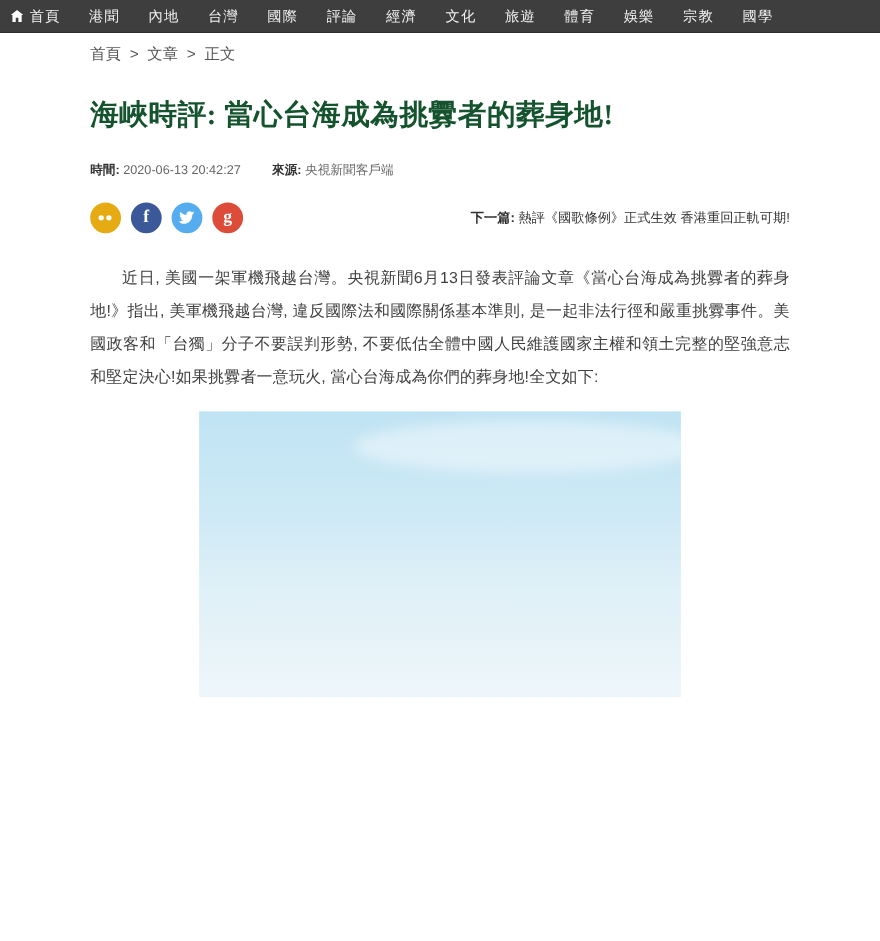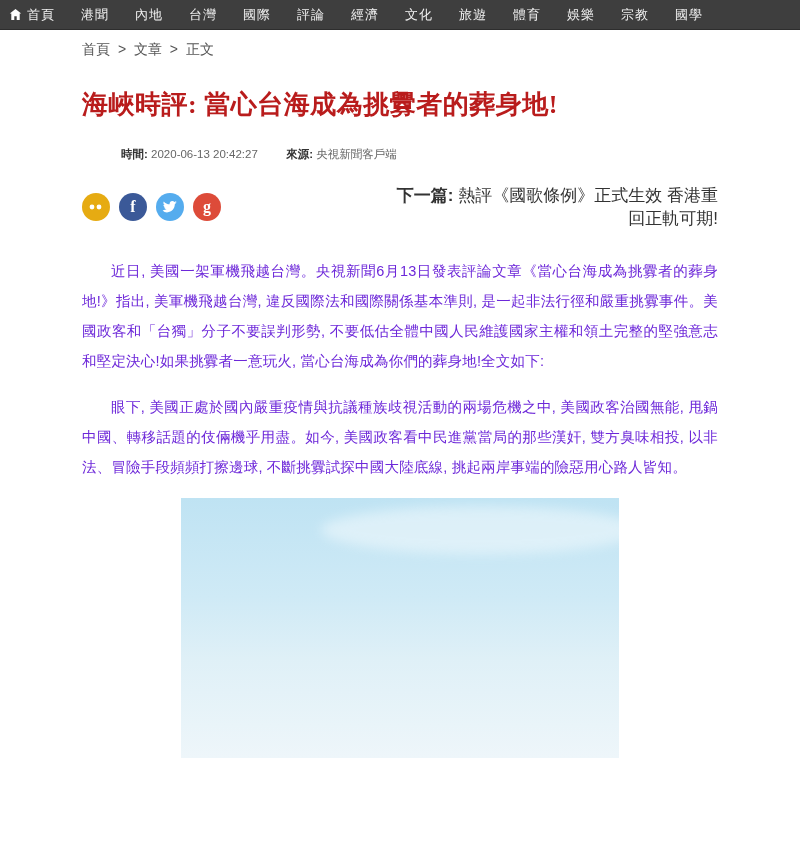--- a/index.html
+++ b/index.html
@@ -55,29 +55,28 @@
   .article {
     width: 636px;
     margin: 0 auto;
     padding-top: 22px;
   }
   h1.title {
     margin: 0;
     font-size: 26px;
     line-height: 36px;
     font-weight: bold;
-    color: #b91c1c;
+    color: #14532d;
     letter-spacing: 0.5px;
     font-family: "Liberation Serif", "DejaVu Serif", serif;
   }
   .meta {
     margin-top: 24px;
     font-size: 11.5px;
     color: #666666;
-    margin-left: 39px;
   }
   .meta b { color: #333333; font-weight: bold; }
   .meta .gap { display: inline-block; width: 22px; }
 
   .share-row {
     margin-top: 22px;
     display: flex;
     align-items: center;
     justify-content: space-between;
   }
@@ -91,34 +90,34 @@
     font-weight: bold;
     font-size: 16px;
     cursor: pointer;
   }
   .sicon.weibo { background: #e6ab12; font-size: 13px; }
   .sicon.fb { background: #3b5998; }
   .sicon.tw { background: #55acee; font-size: 14px; }
   .sicon.gp { background: #dd4b39; }
 
   .next-art {
-    font-size: 17px;
+    font-size: 12px;
     color: #333333;
     text-align: right;
     max-width: 330px;
   }
   .next-art b { font-weight: bold; }
   .next-art .lnk { color: #333333; cursor: pointer; }
 
   .body-text { margin-top: 26px; }
   .body-text p {
     margin: 0 0 16px 0;
     font-size: 14.5px;
     line-height: 30px;
-    color: #6d28d9;
+    color: #404040;
     text-align: justify;
     text-indent: 2em;
     letter-spacing: 0.2px;
   }
 
   
   .photo-wrap {
     margin-top: 14px;
     display: flex;
     justify-content: center;
@@ -232,21 +231,20 @@
         </div>
     </div>
     <div class="next-art">
       <b>下一篇:</b>
       <span class="lnk">熱評《國歌條例》正式生效 香港重回正軌可期!</span>
     </div>
   </div>
 
   <div class="body-text">
     <p>近日, 美國一架軍機飛越台灣。央視新聞6月13日發表評論文章《當心台海成為挑釁者的葬身地!》指出, 美軍機飛越台灣, 違反國際法和國際關係基本準則, 是一起非法行徑和嚴重挑釁事件。美國政客和「台獨」分子不要誤判形勢, 不要低估全體中國人民維護國家主權和領土完整的堅強意志和堅定決心!如果挑釁者一意玩火, 當心台海成為你們的葬身地!全文如下:</p>
-    <p>眼下, 美國正處於國內嚴重疫情與抗議種族歧視活動的兩場危機之中, 美國政客治國無能, 甩鍋中國、轉移話題的伎倆機乎用盡。如今, 美國政客看中民進黨當局的那些漢奸, 雙方臭味相投, 以非法、冒險手段頻頻打擦邊球, 不斷挑釁試探中國大陸底線, 挑起兩岸事端的險惡用心路人皆知。</p>
   </div>
 
   <div class="photo-wrap">
     <div class="photo">
 
       <div class="cloud c2"></div>
 
     </div>
   </div>
 </div>

